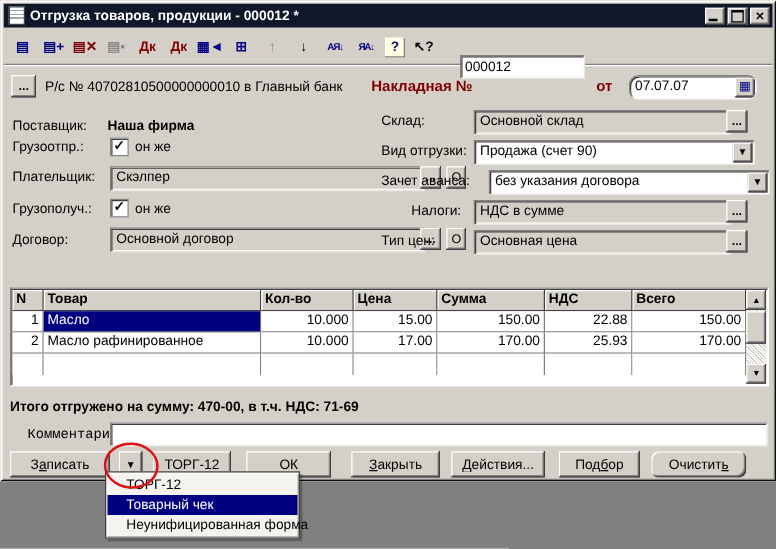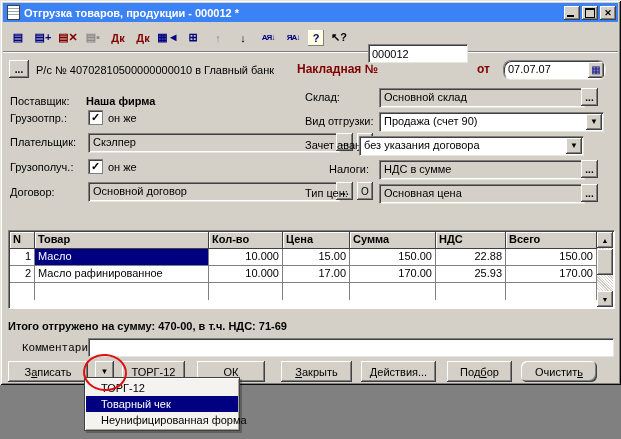--- a/index.html
+++ b/index.html
@@ -2,21 +2,21 @@
 <html><head>
 <meta charset="utf-8">
 <style>
   html,body{margin:0;padding:0;}
   .stage{position:relative;width:621px;height:439px;background:#808080;overflow:hidden;
          font-family:"Liberation Sans",sans-serif;font-size:11px;color:#000;}
   
   .win{position:absolute;left:0;top:0;width:621px;height:385px;background:#d4d0c8;
        box-shadow:inset 1px 1px 0 #e8e6e0, inset -1px -1px 0 #0a0a0a,
                   inset 2px 2px 0 #fff, inset -2px -2px 0 #808080;}
-  .titlebar{position:absolute;left:3px;top:3px;right:3px;height:19px;background:#3b82f6;
+  .titlebar{position:absolute;left:3px;top:3px;right:3px;height:19px;background:#0f172a;
             display:flex;align-items:center;padding:0 2px;}
   .doc-icon{width:11px;height:13px;background:#fff;border:1px solid #404040;margin:0 4px 0 2px;
             background-image:linear-gradient(#fff 2px,#9aa 2px,#9aa 3px,#fff 3px,#fff 5px,#9aa 5px,#9aa 6px,#fff 6px,#fff 8px,#9aa 8px,#9aa 9px,#fff 9px);}
   .title-text{color:#fff;font-weight:bold;font-size:11px;flex:1;white-space:nowrap;overflow:hidden;}
   .tb-btns{display:flex;gap:2px;}
   .cap-btn{width:16px;height:14px;background:#d4d0c8;box-shadow:inset -1px -1px 0 #404040,inset 1px 1px 0 #fff,inset -2px -2px 0 #808080;
            display:flex;align-items:center;justify-content:center;font-size:9px;font-weight:bold;position:relative;}
   .min-glyph{position:absolute;left:3px;bottom:3px;width:7px;height:2px;background:#000;}
   .max-glyph{width:8px;height:7px;border:1px solid #000;border-top-width:2px;}
   
@@ -152,21 +152,21 @@
 
     <div class="lbl" style="left:305px;top:115px;">Вид отгрузки:</div>
     <div class="field white-field sunken" style="left:379px;top:112px;width:219px;">
       <span>Продажа (счет 90)</span>
       <div class="btn3d in-btn">
           <span>▼</span>
         </div>
     </div>
 
     <div class="lbl" style="left:305px;top:139px;">Зачет аванса:</div>
-    <div class="field white-field sunken" style="left:359px;top:136px;width:219px;">
+    <div class="field white-field sunken" style="left:391px;top:136px;width:219px;">
       <span>без указания договора</span>
       <div class="btn3d in-btn">
           <span>▼</span>
         </div>
     </div>
 
     <div class="lbl" style="left:305px;top:163px;padding-left:24px;">Налоги:</div>
     <div class="field gray-field sunken" style="left:379px;top:160px;width:200px;"><span>НДС в сумме</span></div>
     <div class="btn3d mini-btn" style="left:581px;top:160px;">...</div>
 

